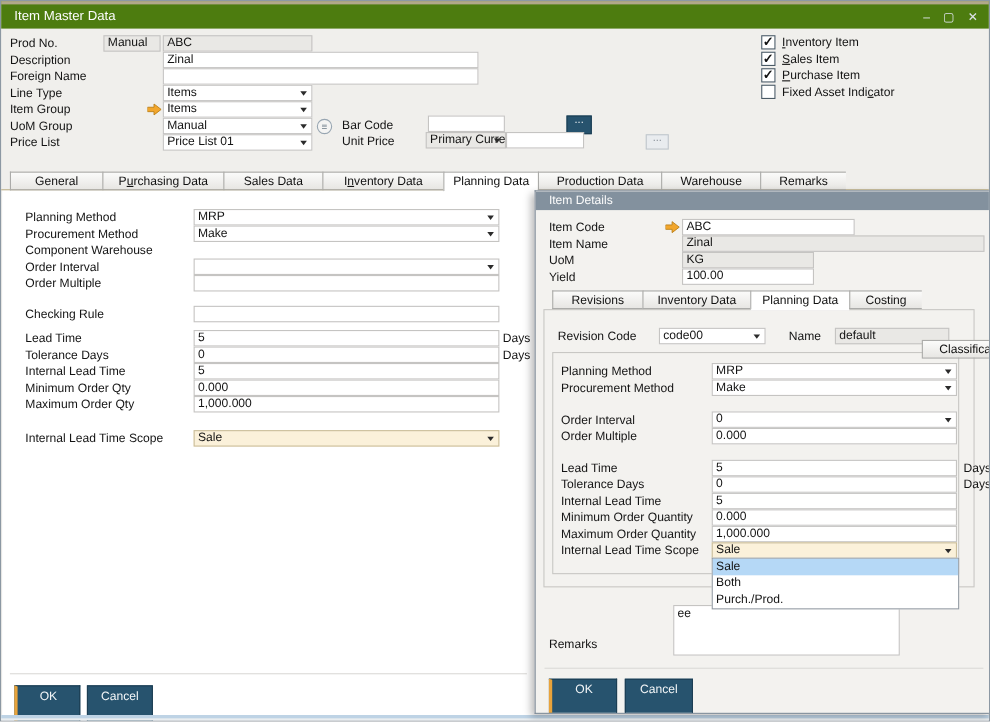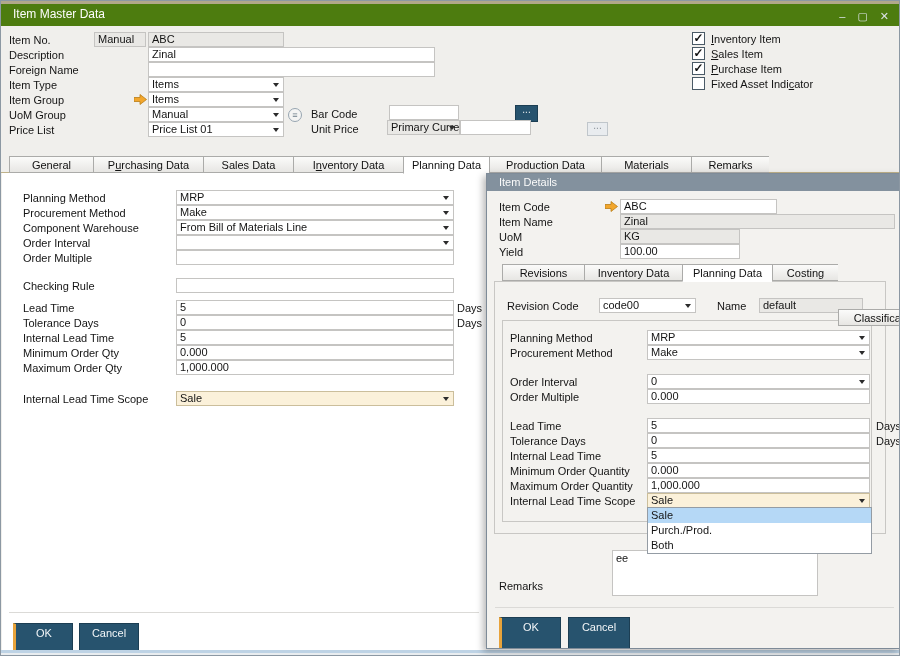--- a/index.html
+++ b/index.html
@@ -62,24 +62,24 @@
 
   <div class="titlebar">
     <span>Item Master Data</span>
     <div class="winctl">
       <span>–</span>
       <span>▢</span>
       <span>✕</span>
     </div>
   </div>
 
-  <div class="lbl" style="left:8px;top:33px">Item No.</div>
+  <div class="lbl" style="left:8px;top:33px">Prod No.</div>
   <div class="lbl" style="left:8px;top:48px">Description</div>
   <div class="lbl" style="left:8px;top:63px">Foreign Name</div>
-  <div class="lbl" style="left:8px;top:78px">Item Type</div>
+  <div class="lbl" style="left:8px;top:78px">Line Type</div>
   <div class="lbl" style="left:8px;top:93px">Item Group</div>
   <div class="lbl" style="left:8px;top:108px">UoM Group</div>
   <div class="lbl" style="left:8px;top:123px">Price List</div>
 
   <div class="fld ro" style="left:93px;top:31px;width:52px">Manual</div>
   <div class="fld ro" style="left:147px;top:31px;width:136px">ABC</div>
   <div class="fld" style="left:147px;top:46px;width:287px">Zinal</div>
   <div class="fld" style="left:147px;top:61px;width:287px"></div>
 
   <div class="fld sel" style="left:147px;top:76px;width:136px">
@@ -129,40 +129,36 @@
 
   <div class="tabline"></div>
   <div class="main-panel"></div>
   <div class="tabs" style="left:8px;top:155px">
     <div class="tab" style="width:84px">General</div>
     <div class="tab" style="width:110px">P<u>u</u>rchasing Data</div>
     <div class="tab" style="width:90px">Sales Data</div>
     <div class="tab" style="width:110px">I<u>n</u>ventory Data</div>
     <div class="tab active" style="width:86px">Planning Data</div>
     <div class="tab" style="width:112px">Production Data</div>
-    <div class="tab" style="width:90px">Materials</div>
+    <div class="tab" style="width:90px">Warehouse</div>
     <div class="tab" style="width:78px">Remarks</div>
     <div class="tab" style="width:92px">Attachments</div>
   </div>
 
   <div class="lbl" style="left:22px;top:191px">Planning Method</div>
   <div class="fld sel" style="left:175px;top:189px;width:278px">
     <span>MRP</span>
     <span class="caret"></span>
   </div>
   <div class="lbl" style="left:22px;top:206px">Procurement Method</div>
   <div class="fld sel" style="left:175px;top:204px;width:278px">
     <span>Make</span>
     <span class="caret"></span>
   </div>
   <div class="lbl" style="left:22px;top:221px">Component Warehouse</div>
-  <div class="fld sel" style="left:175px;top:219px;width:278px">
-    <span>From Bill of Materials Line</span>
-    <span class="caret"></span>
-  </div>
   <div class="lbl" style="left:22px;top:236px">Order Interval</div>
   <div class="fld sel" style="left:175px;top:234px;width:278px">
     <span></span>
     <span class="caret"></span>
   </div>
   <div class="lbl" style="left:22px;top:251px">Order Multiple</div>
   <div class="fld" style="left:175px;top:249px;width:278px"></div>
 
   <div class="lbl" style="left:22px;top:279px">Checking Rule</div>
   <div class="fld" style="left:175px;top:277px;width:278px"></div>
@@ -261,22 +257,22 @@
     <div class="lbl" style="left:23px;top:306px">Maximum Order Quantity</div>
     <div class="fld" style="left:160px;top:304px;width:223px">1,000.000</div>
     <div class="lbl" style="left:23px;top:321px">Internal Lead Time Scope</div>
     <div class="fld sel cream" style="left:160px;top:319px;width:223px">
       <span>Sale</span>
       <span class="caret"></span>
     </div>
 
     <div class="dd-list" style="left:160px;top:333px;width:225px;height:47px">
         <div class="dd-item hl">Sale</div>
+        <div class="dd-item">Both</div>
         <div class="dd-item">Purch./Prod.</div>
-        <div class="dd-item">Both</div>
       </div>
 
     <div class="textarea" style="left:125px;top:376px;width:206px;height:46px">ee</div>
     <div class="lbl" style="left:12px;top:406px">Remarks</div>
 
     <div class="sep" style="left:8px;top:433px;width:399px"></div>
     <div class="btn default" style="left:12px;top:443px;width:62px">OK</div>
     <div class="btn" style="left:81px;top:443px;width:62px">Cancel</div>
   </div>
 

